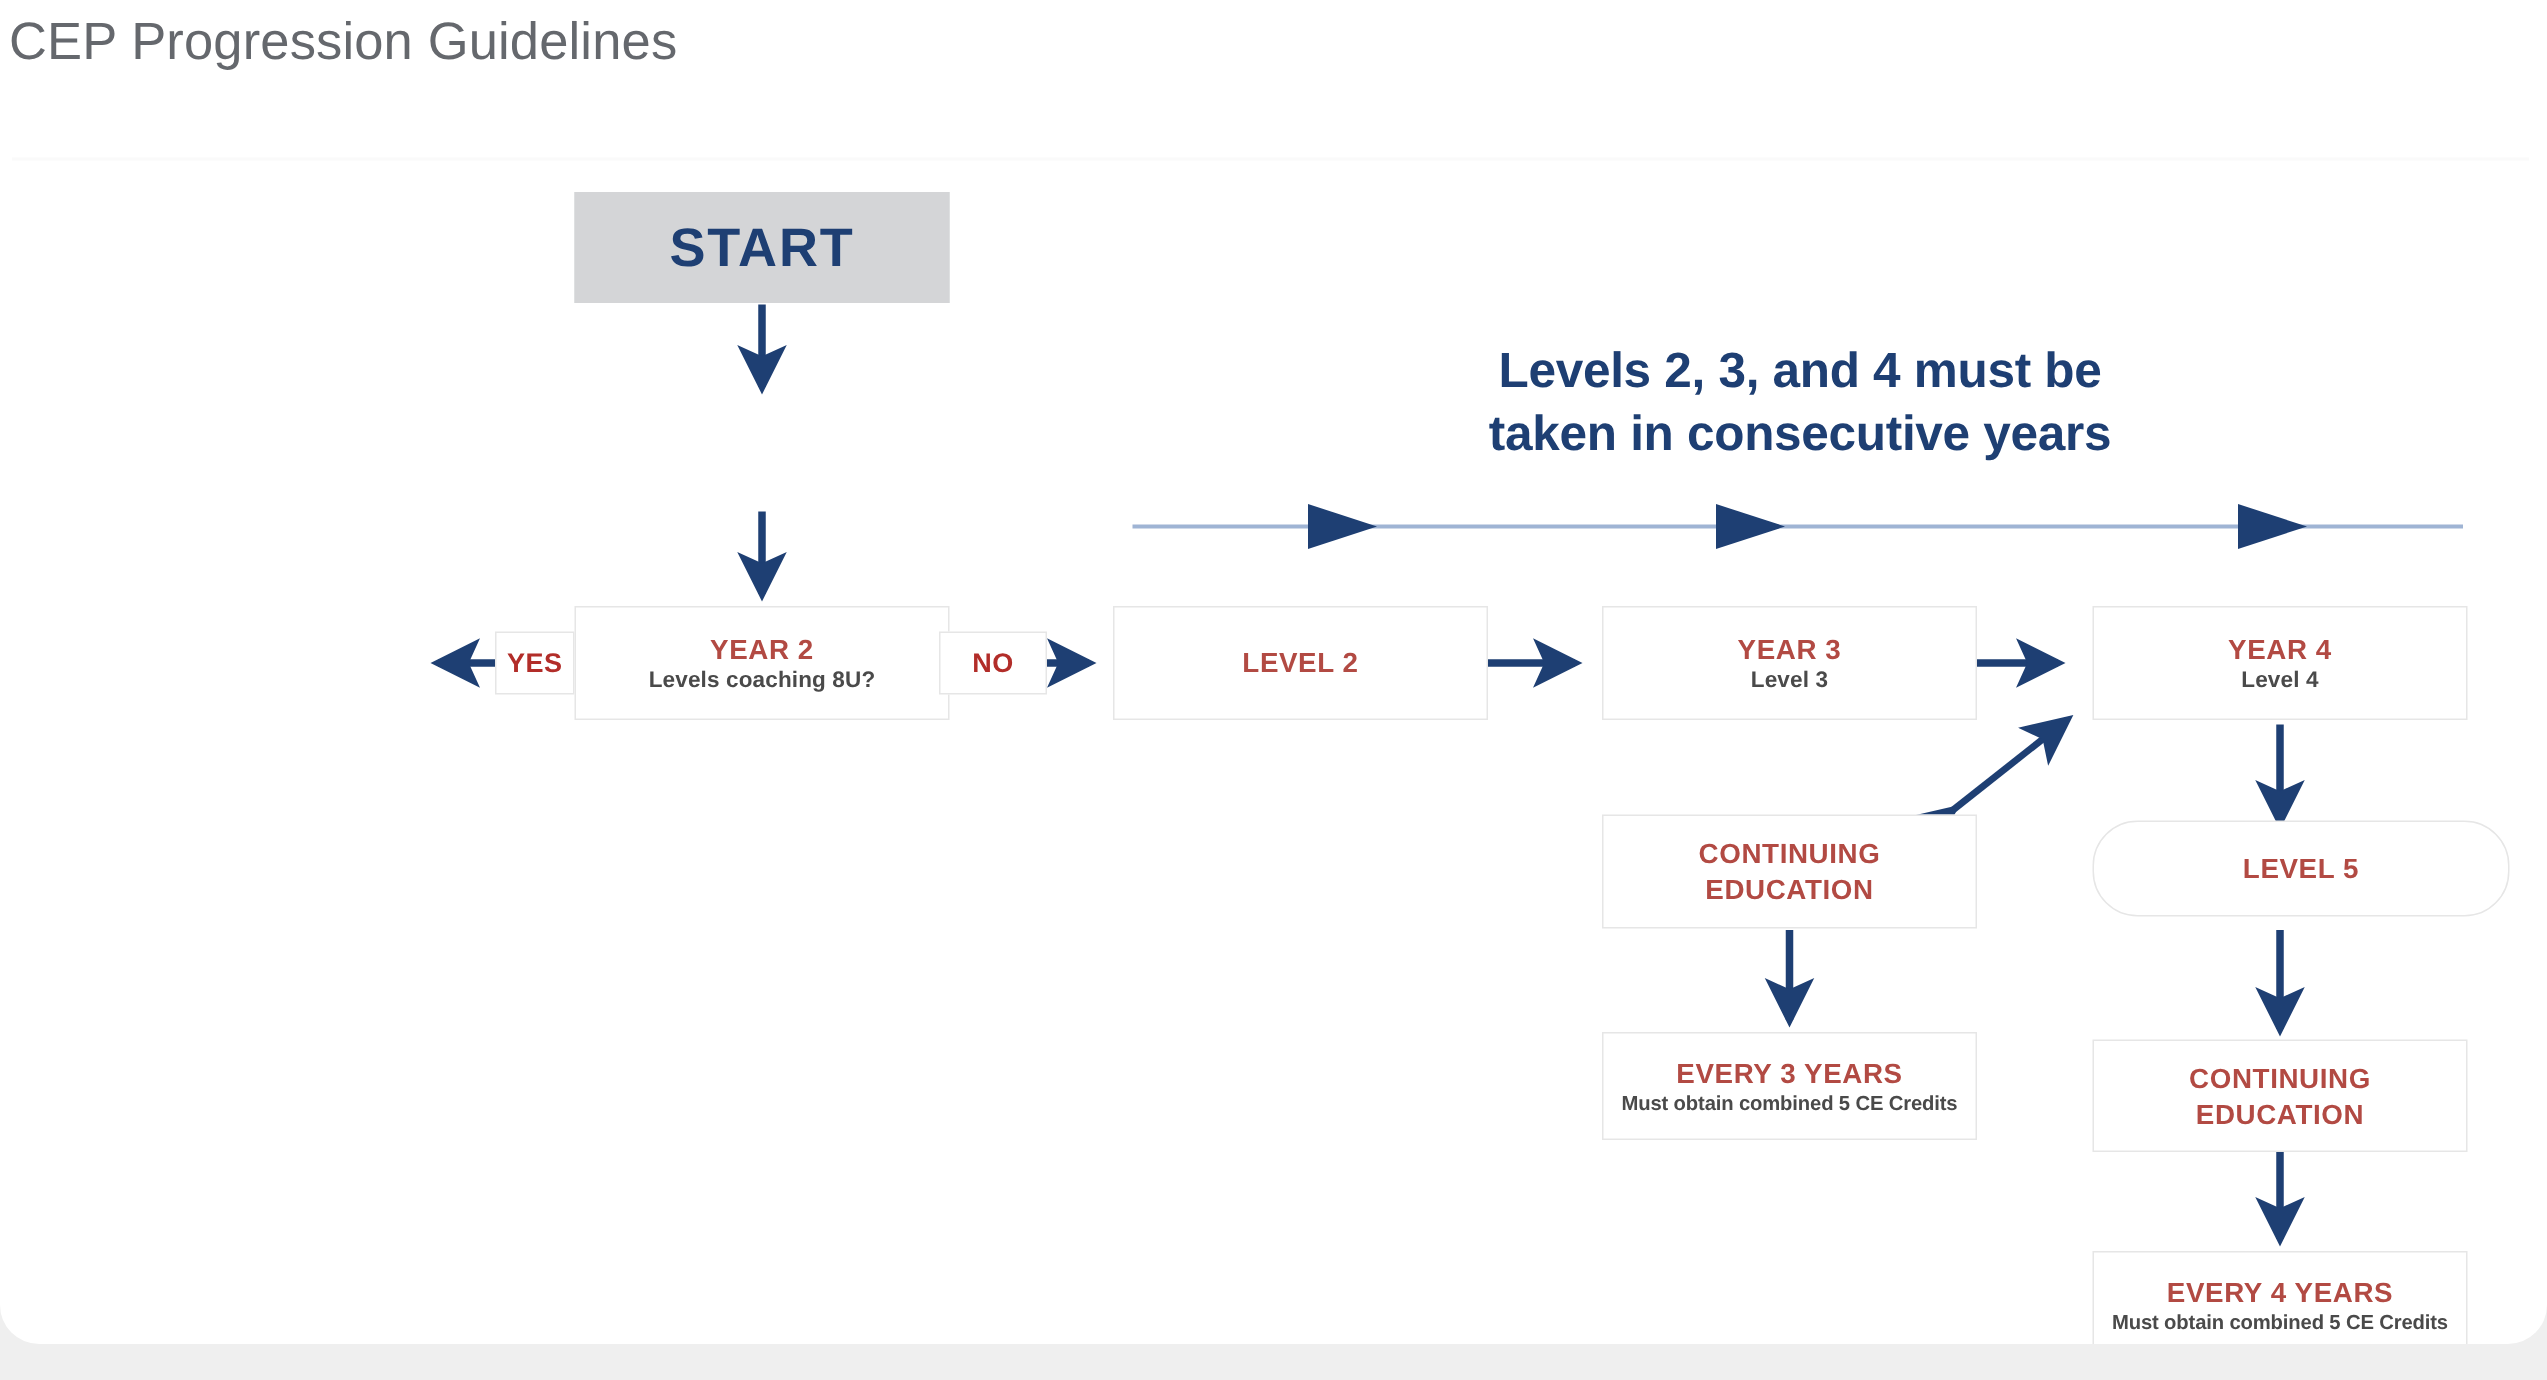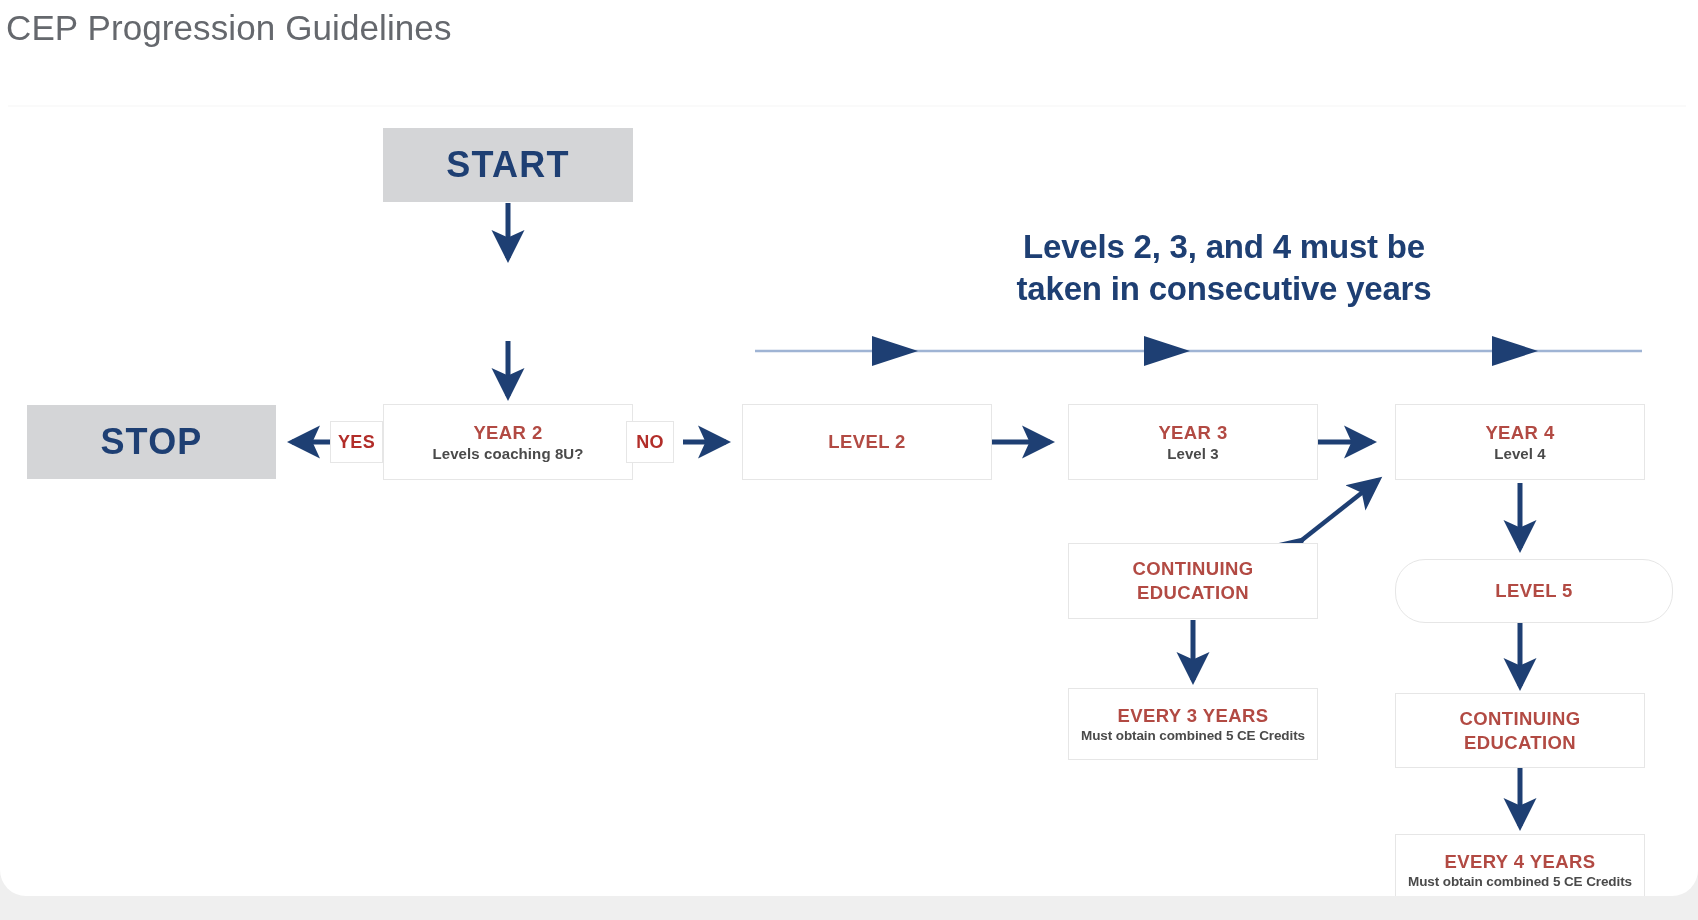--- a/index.html
+++ b/index.html
@@ -154,42 +154,39 @@
         <line x1="1193" y1="512" x2="1193" y2="572" stroke="#1e3f73" stroke-width="5" marker-end="url(#ah)"></line>
 
         <line x1="1302" y1="432" x2="1378" y2="372" stroke="#1e3f73" stroke-width="4.5" marker-end="url(#ahs)" marker-start="url(#ahs)"></line>
 
         <line x1="755" y1="243" x2="1642" y2="243" stroke="#9fb4d4" stroke-width="2.6"></line>
         <path d="M872,228 L918,243 L872,258 Z" fill="#1e3f73"></path>
         <path d="M1144,228 L1190,243 L1144,258 Z" fill="#1e3f73"></path>
         <path d="M1492,228 L1538,243 L1492,258 Z" fill="#1e3f73"></path>
       </svg>
 
-      <div class="headline" style="left:904px; top:118px; width:640px;">Levels 2, 3, and 4 must be
+      <div class="headline" style="left:880px; top:118px; width:640px;">Levels 2, 3, and 4 must be
 taken in consecutive years</div>
 
       <div class="node filled" style="left:383px; top:20px; width:250px; height:74px;">
         <span class="big-navy">START</span>
       </div>
 
 
       <div class="node" style="left:383px; top:296px; width:250px; height:76px;">
         <span class="hl">YEAR 2</span>
         <span class="sub">Levels coaching 8U?</span>
       </div>
 
-      <div class="node filled" style="left:27px; top:297px; width:249px; height:74px;">
-        <span class="big-navy">STOP</span>
-      </div>
 
       <div class="node" style="left:330px; top:313px; width:53px; height:42px;">
         <span class="tag">YES</span>
       </div>
 
-      <div class="node" style="left:626px; top:313px; width:48px; height:42px;">
+      <div class="node" style="left:626px; top:313px; width:72px; height:42px;">
         <span class="tag">NO</span>
       </div>
 
       <div class="node" style="left:742px; top:296px; width:250px; height:76px;align-items:center;">
         <span class="hl">LEVEL 2</span>
       </div>
 
       <div class="node" style="left:1068px; top:296px; width:250px; height:76px;">
         <span class="hl">YEAR 3</span>
         <span class="sub">Level 3</span>
@@ -203,21 +200,21 @@
       <div class="node" style="left:1068px; top:435px; width:250px; height:76px;">
         <span class="hl two-line">CONTINUING</span>
         <span class="hl two-line">EDUCATION</span>
       </div>
 
       <div class="node" style="left:1068px; top:580px; width:250px; height:72px;">
         <span class="hl">EVERY 3 YEARS</span>
         <span class="sub small">Must obtain combined 5 CE Credits</span>
       </div>
 
-      <div class="node" style="left:1395px; top:451px; width:278px; height:64px;border-radius:30px;">
+      <div class="node" style="left:1395px; top:439px; width:278px; height:64px;border-radius:30px;">
         <span class="hl">LEVEL 5</span>
       </div>
 
       <div class="node" style="left:1395px; top:585px; width:250px; height:75px;">
         <span class="hl two-line">CONTINUING</span>
         <span class="hl two-line">EDUCATION</span>
       </div>
 
       <div class="node" style="left:1395px; top:726px; width:250px; height:72px;">
         <span class="hl">EVERY 4 YEARS</span>

